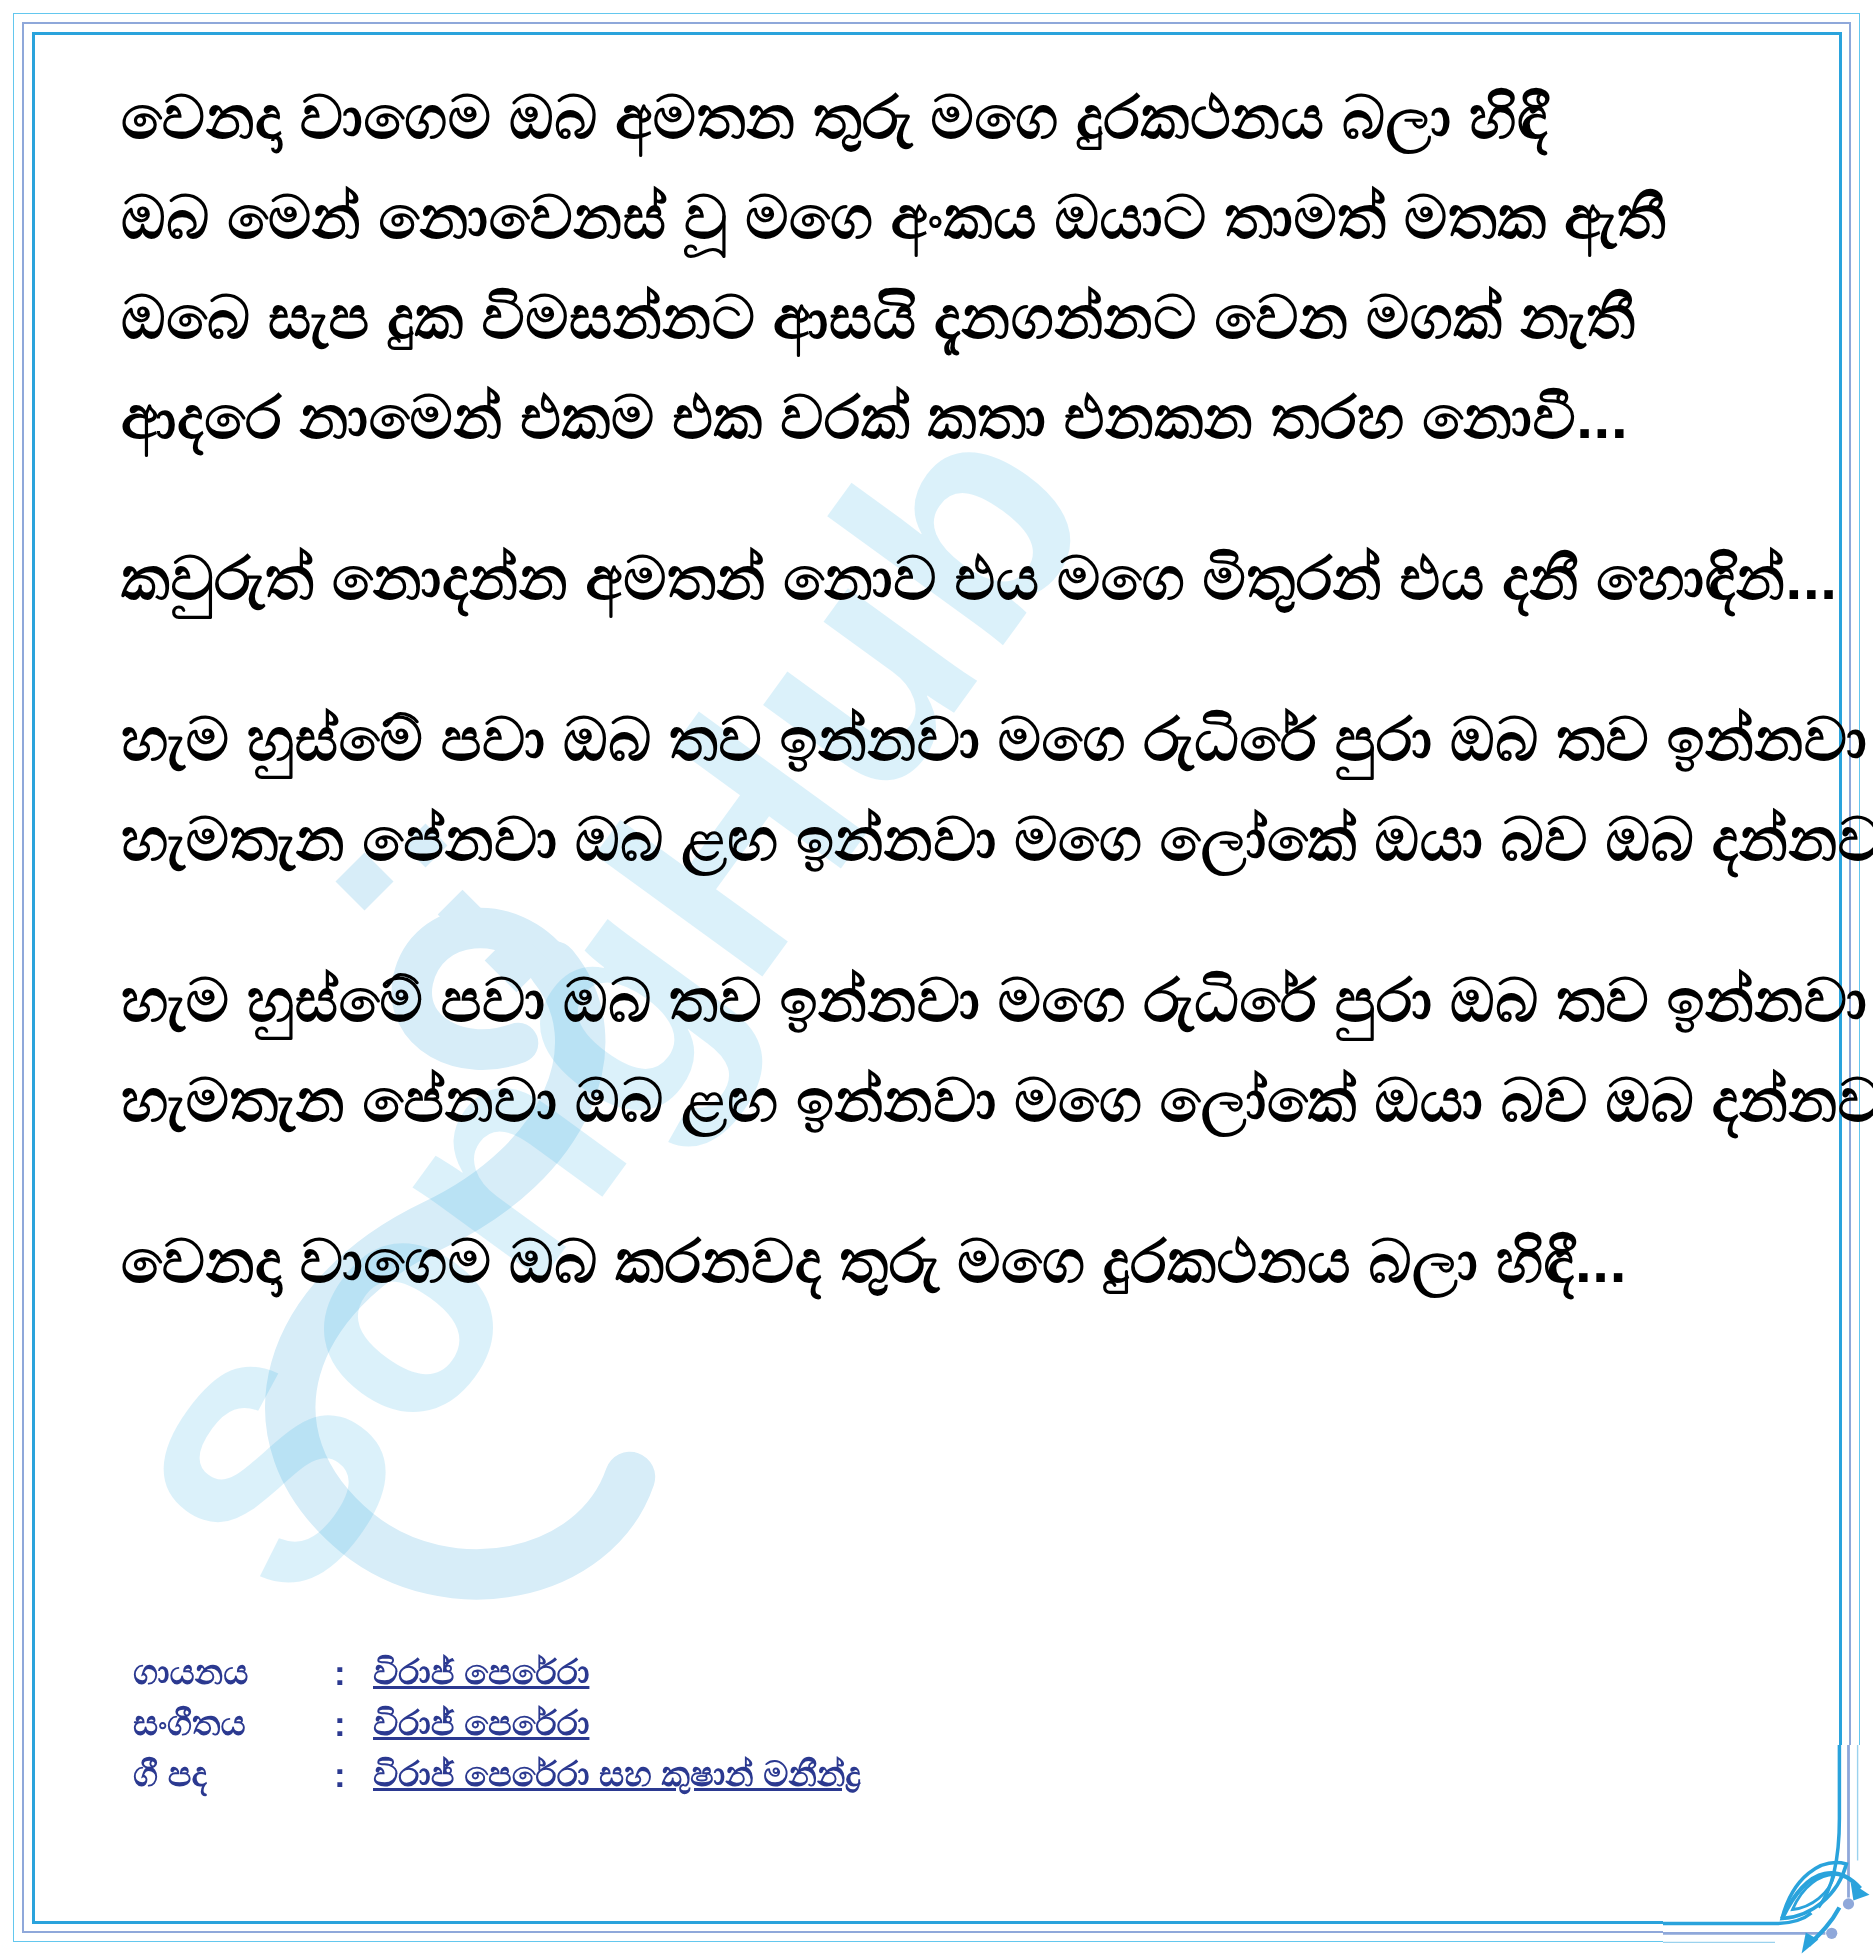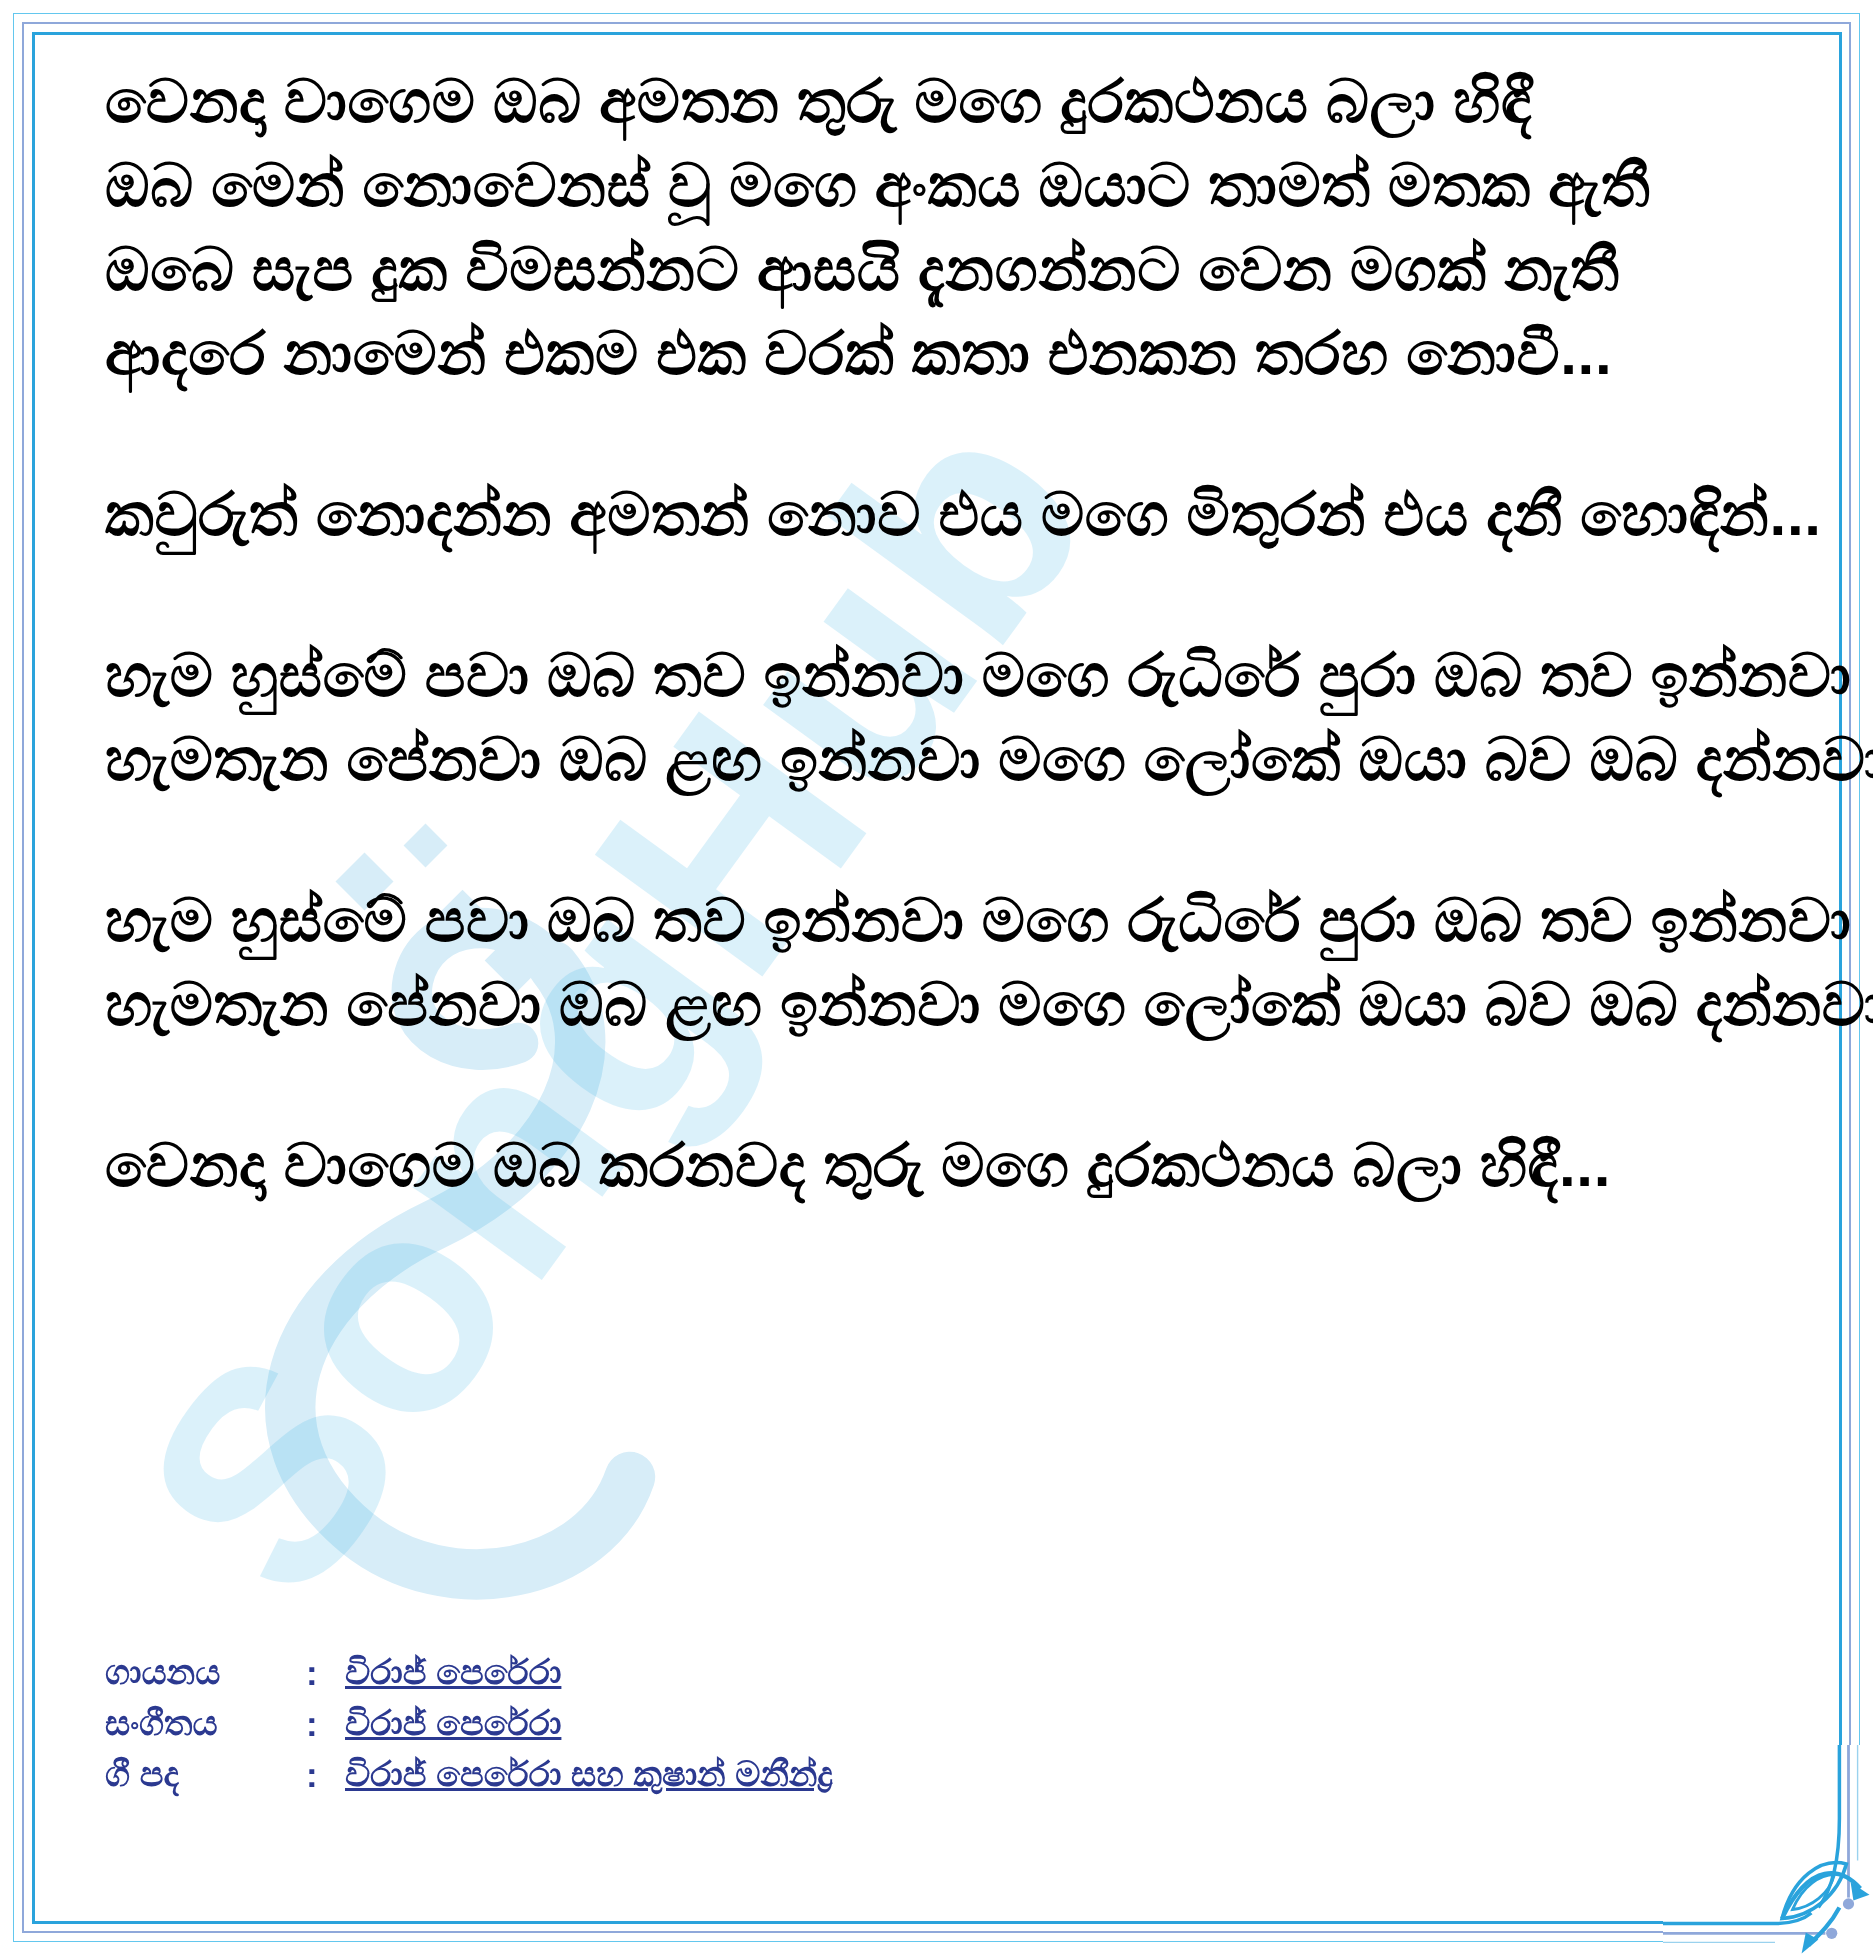--- a/index.html
+++ b/index.html
@@ -31,33 +31,33 @@
   }
 
   
   .content {
     position:absolute; left:105px; top:60px; right:84px;
     z-index:2;
     color:#000000;
   }
   .stanza { margin:0 0 77px 0; }
   .lyric-line {
-    margin:0; padding:0;
+    margin:16px; padding:0;
     font-size:60px; line-height:84px; font-weight:700;
     white-space:nowrap;
     letter-spacing:0.7px;
   }
 
   
   .credits {
     position:absolute; left:105px; top:1647px; z-index:2;
     color:#2b3990; font-weight:700; font-size:35px;
   }
   .credit-row { display:flex; align-items:center; height:51px; }
-  .credit-label { width:201px; }
+  .credit-label { width:201px;margin-left:28px; }
   .credit-sep { width:39px; }
   .credit-value { white-space:nowrap;text-decoration:underline; }
 
   
   .corner-patch {
     position:absolute; right:0; bottom:0; width:210px; height:210px;
     background:#ffffff; z-index:3;
   }
   .corner-svg { position:absolute; right:0; bottom:0; z-index:4; }
 </style>

